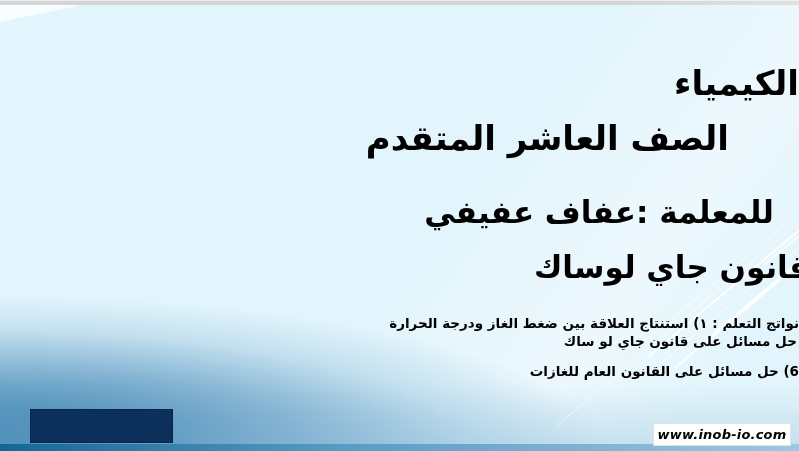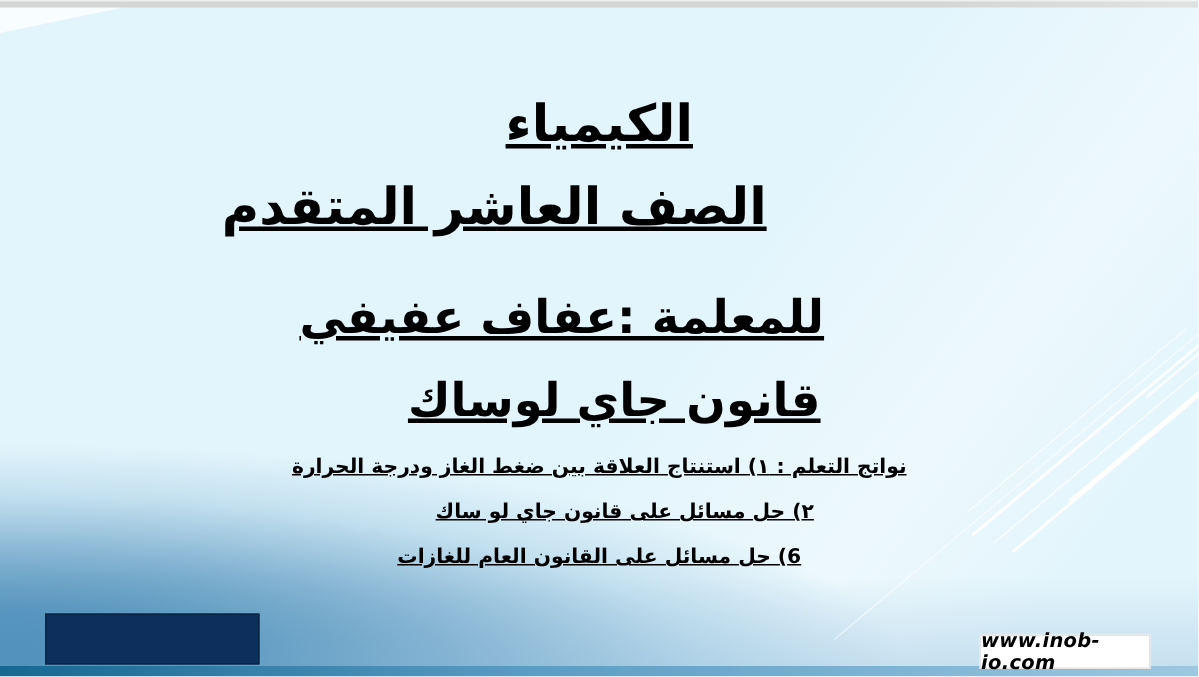--- a/index.html
+++ b/index.html
@@ -38,33 +38,33 @@
   
   .dl{position:absolute;background:var(--line-white,#fff);transform:rotate(-40deg);transform-origin:0 50%;border-radius:1px;}
   .dl1{left:556px;top:426px;width:320px;height:1px;opacity:.5;}
   .dl2{left:648px;top:356px;width:200px;height:1.5px;opacity:.85;}
   .dl3{left:662px;top:362px;width:195px;height:1px;opacity:.7;}
   .dl4{left:675px;top:367px;width:190px;height:2px;opacity:.9;}
   .dl5{left:645px;top:341px;width:190px;height:1px;opacity:.6;}
   .dl6{left:713px;top:333px;width:120px;height:2.5px;opacity:.95;}
   .dl7{left:764px;top:264px;width:60px;height:1.5px;opacity:.7;}
   
-  .watermark{position:absolute;left:653px;top:423px;width:114px;height:23px;
+  .watermark{position:absolute;left:653px;top:423px;width:138px;height:23px;
     background:var(--watermark-bg,#fff);border:1px solid #e3e3e3;box-sizing:border-box;
     display:flex;align-items:center;justify-content:center;}
   .watermark span{font-style:italic;font-weight:bold;font-size:13px;color:#000;letter-spacing:.2px;}
   
-  .line{position:absolute;left:0;width:100%;text-align:center;color:var(--text,#000);
-    font-weight:bold;white-space:nowrap;text-decoration:underline;}
+  .line{position:absolute;left:0;width:100%;color:var(--text,#000);
+    font-weight:bold;white-space:nowrap;}
   .h-subject{top:56px;line-height:54px;font-size:34px;}
   .h-grade{top:111px;line-height:54px;font-size:34px;transform:translateX(-70px);}
   .h-teacher{top:184px;line-height:56px;font-size:31px;transform:translateX(-25px);}
   .h-lesson{top:239px;line-height:56px;font-size:31px;transform:translateX(10px);}
   .outcome{font-size:13.5px;line-height:30px;}
-  .o1{top:296px;}
+  .o1{top:308px;}
   .o2{top:326px;transform:translateX(17px);}
   .o3{top:356px;}
 </style>
 </head>
 <body>
 
 <div class="slide">
 
   <div class="top-strip"></div>
   <div class="corner-wedge"></div>

